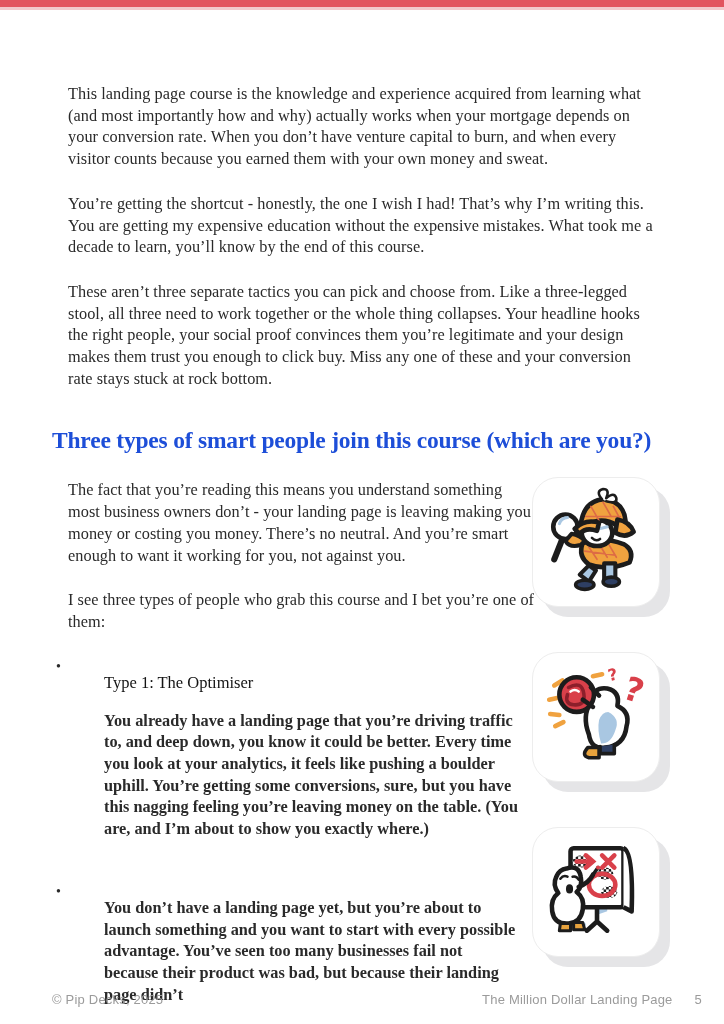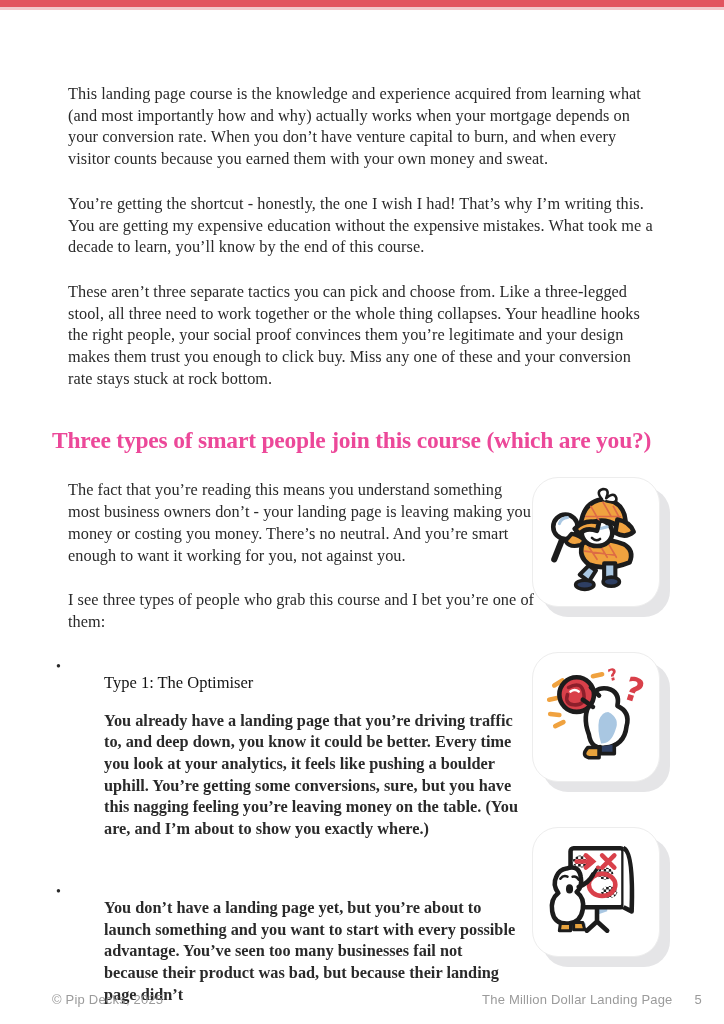--- a/index.html
+++ b/index.html
@@ -23,21 +23,21 @@
     font-size: 16.3px;
     line-height: 21.7px;
     letter-spacing: 0.05px;
   }
   .full   { max-width: 622px; margin-bottom: 23px; }
   .narrow { max-width: 470px; margin-bottom: 23px; }
   h1.heading {
     font-size: 23.5px;
     line-height: 30px;
     font-weight: 700;
-    color: #ec4899;
+    color: #1d4ed8;
     letter-spacing: -0.2px;
     margin: 36px 0 24px 0;
     max-width: 640px;
   }
   .bullet { display: flex; max-width: 482px; margin-bottom: 25px; }
   .bullet .marker {
     flex: 0 0 36px; width: 36px;
     font-size: 14px; line-height: 21.7px;
     padding-left: 4px;
   }

